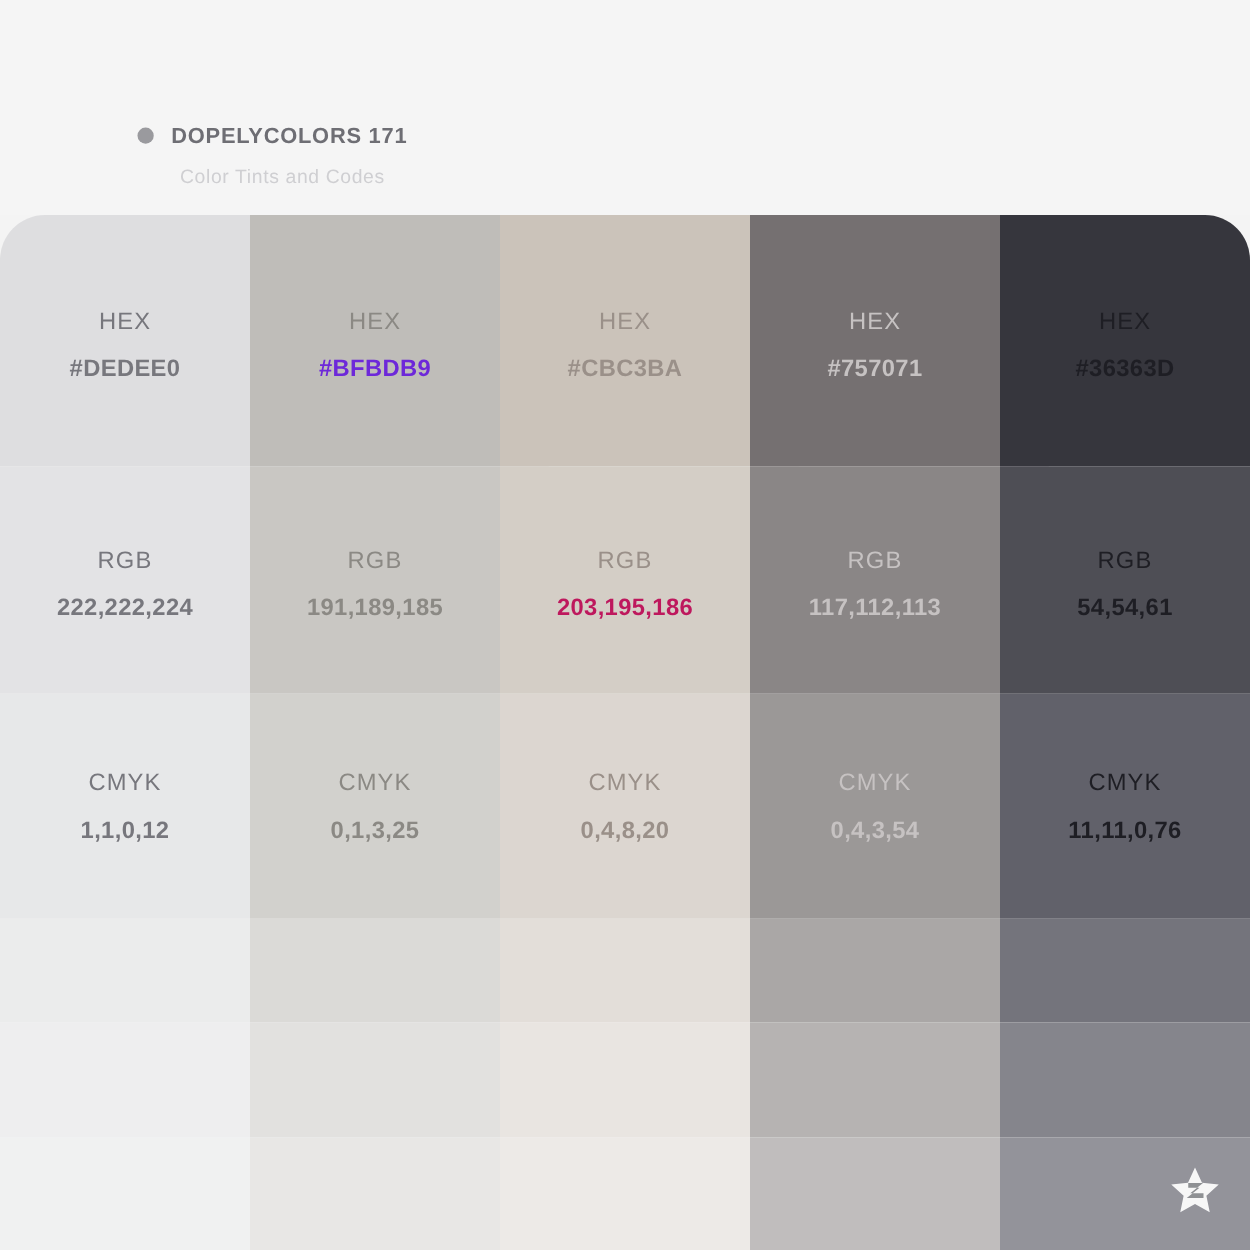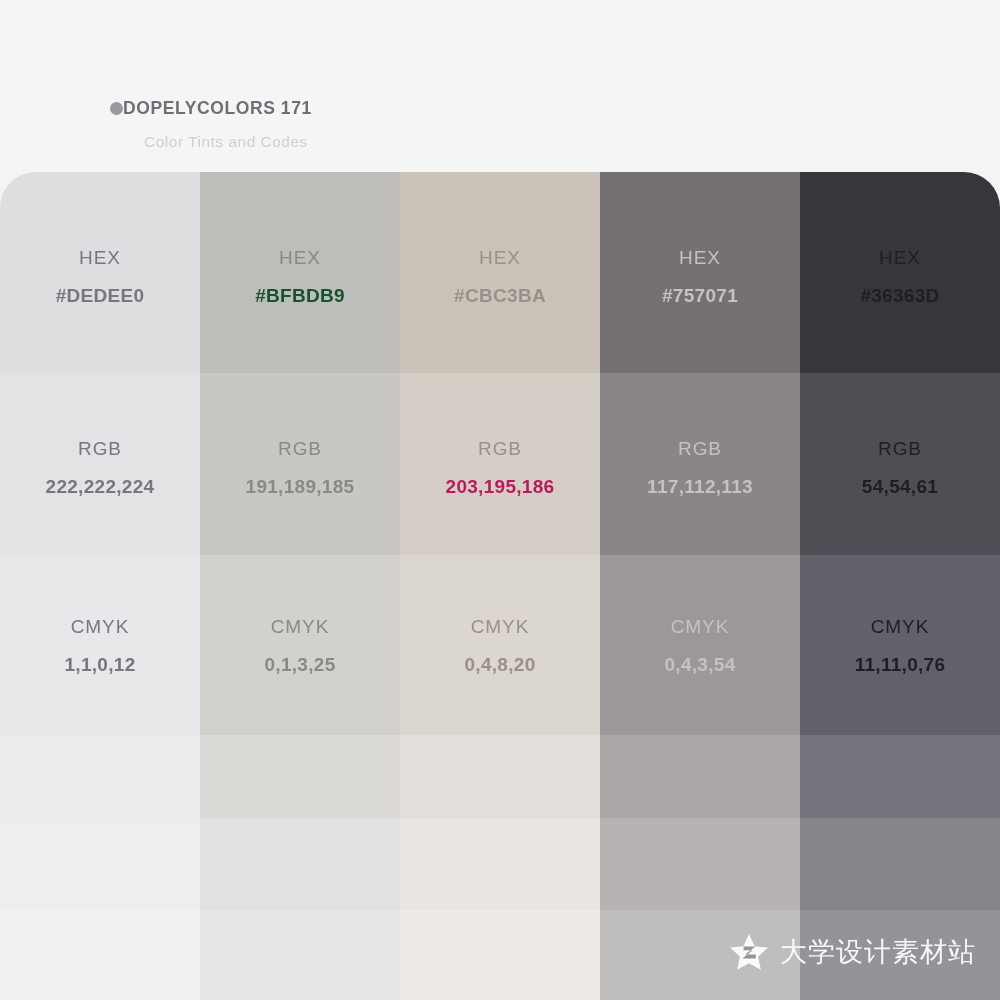--- a/index.html
+++ b/index.html
@@ -31,20 +31,21 @@
     background: #f5f5f5;
   }
   .header-inner {
     position: absolute;
     left: 110px;
     top: 98px;
   }
   .title-row {
     display: flex;
     align-items: center;
+    gap: 14px;
   }
   .bullet-dot {
     width: 13px;
     height: 13px;
     border-radius: 50%;
     background: #9a9a9e;
     flex: 0 0 auto;
   }
   .title-text {
     font-size: 17.5px;
@@ -178,21 +179,21 @@
           </div>
         </div>
         <div class="swatch swatch-r4" style="background: rgb(235, 236, 236);"></div>
         <div class="swatch swatch-r5" style="background: rgb(238, 238, 239);"></div>
         <div class="swatch swatch-r6" style="background: rgb(240, 241, 241);"></div>
       </div>
       <div class="column">
         <div class="swatch swatch-main" style="background: rgb(191, 189, 185);">
           <div class="label-block pos-hex">
             <div class="label-key" style="color: rgb(139, 137, 132);">HEX</div>
-            <div class="label-val" style="color: #14532d; margin-top: 19px;">#BFBDB9</div>
+            <div class="label-val" style="color: #6d28d9; margin-top: 19px;">#BFBDB9</div>
           </div>
         </div>
         <div class="swatch swatch-r2" style="background: rgb(201, 199, 195);">
           <div class="label-block pos-rgb">
             <div class="label-key" style="color: rgb(139, 137, 132);">RGB</div>
             <div class="label-val" style="color: rgb(139, 137, 132);">191,189,185</div>
           </div>
         </div>
         <div class="swatch swatch-r3" style="background: rgb(210, 209, 205);">
           <div class="label-block pos-cmyk">
@@ -273,16 +274,15 @@
         <div class="swatch swatch-r5" style="background: rgb(133, 133, 140);"></div>
         <div class="swatch swatch-r6" style="background: rgb(147, 147, 154);"></div>
       </div>
     </div>
 
   <div class="watermark">
     <svg class="wm-star" viewBox="0 0 40 40">
       <path d="M20 2 L25.6 14.2 L39 15.6 L29.1 24.6 L31.8 37.8 L20 31.2 L8.2 37.8 L10.9 24.6 L1 15.6 L14.4 14.2 Z" fill="#ffffff"></path>
       <path d="M14.6 14.4 L26.4 14.4 L16.2 22.6 L26.8 22.6 L26.8 26.4 L13.4 26.4 L23.6 18.2 L14.6 18.2 Z" fill="#8f9194"></path>
     </svg>
-    <span class="wm-text">大学设计素材站</span>
   </div>
 
 </div>
 
 </body></html>

